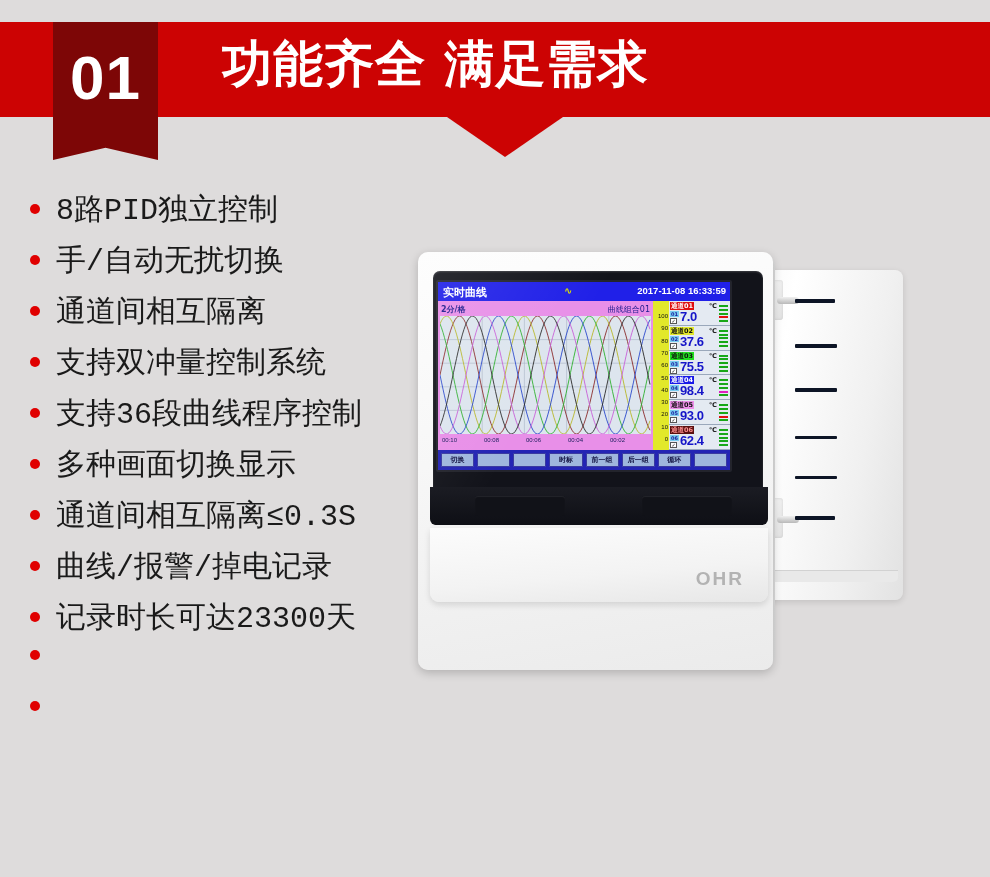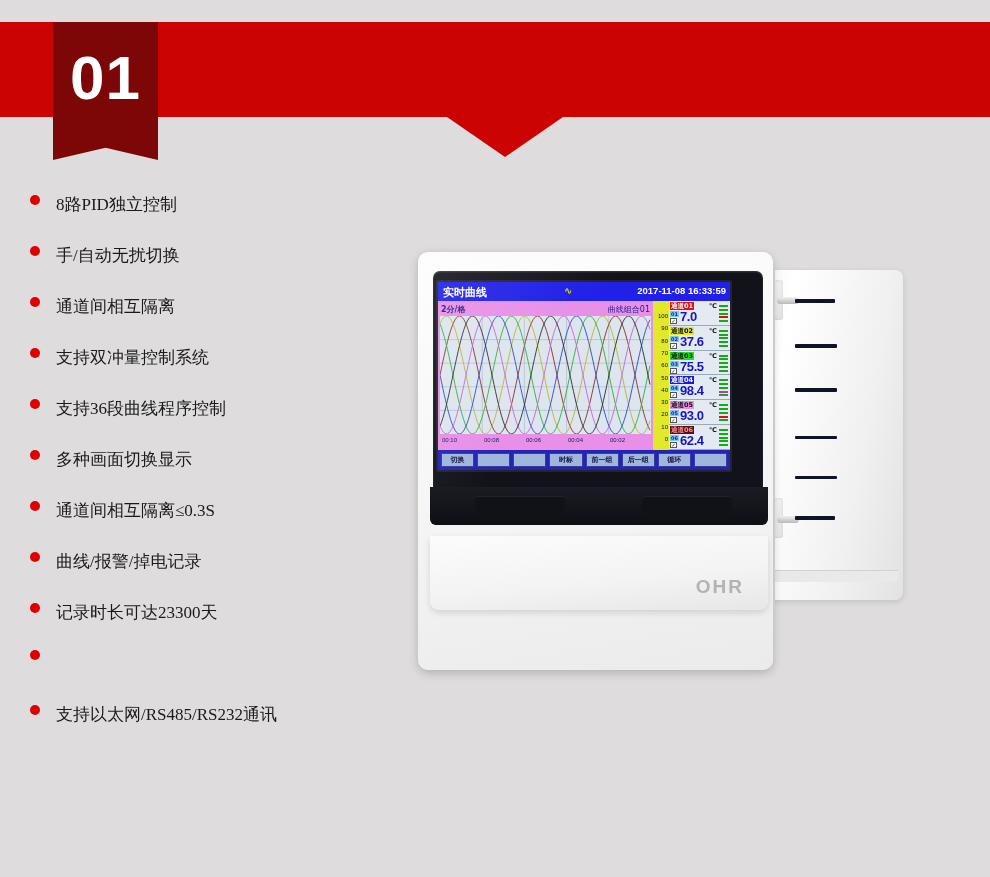--- a/index.html
+++ b/index.html
@@ -63,23 +63,23 @@
     height: 51px;
   }
   .feat-dot {
     width: 10px; height: 10px; border-radius: 50%;
     background: #e00000;
     flex: 0 0 auto;
     margin-right: 16px;
     position: relative; top: -5px;
   }
   .feat-text {
-    font-size: 17px;
+    font-size: 30px;
     color: #1a1a1a;
-    font-family: Liberation Serif, serif;
+    font-family: Liberation Mono, monospace;
     white-space: nowrap;
     line-height: 1;
   }
 
   
   .device { position: absolute; left: 418px; top: 252px; width: 575px; height: 430px; }
 
   
   .rear-body {
     position: absolute; left: 325px; top: 18px;
@@ -151,21 +151,21 @@
     background: linear-gradient(180deg,#1b1c23,#0e0f15);
     border-radius: 0 0 6px 6px;
   }
   .btn-pad {
     position: absolute;
     background: #111218;
     border-radius: 3px;
     box-shadow: inset 0 1px 1px rgba(255,255,255,0.08);
   }
   .lower-body {
-    position: absolute; left: 12px; top: 284px;
+    position: absolute; left: 12px; top: 276px;
     width: 338px; height: 74px;
     background: linear-gradient(175deg,#fcfcfc 0%, #f3f3f3 60%, #e7e7e7 100%);
     border-radius: 0 0 9px 9px;
     box-shadow: 0 3px 6px rgba(0,0,0,0.12);
   }
   .ohr-logo {
     position: absolute; right: 24px; bottom: 12px;
     font-size: 19px; font-weight: bold;
     letter-spacing: 2px;
     color: #b3b3b3;
@@ -310,20 +310,21 @@
 </head>
 <body>
 
 <div id="page">
 
   <div class="banner"></div>
   <div class="banner-notch"></div>
   <div class="badge"></div>
   <div class="badge-notch"></div>
   <div class="badge-num">01</div>
+  <div class="banner-title">功能齐全  满足需求</div>
 
   <div class="features" id="feature-list">
       <div class="feat-item">
         <span class="feat-dot" style="background: rgb(224, 0, 0);"></span>
         <span class="feat-text">8路PID独立控制</span>
       </div>
       <div class="feat-item">
         <span class="feat-dot" style="background: rgb(224, 0, 0);"></span>
         <span class="feat-text">手/自动无扰切换</span>
       </div>
@@ -353,21 +354,20 @@
       </div>
       <div class="feat-item">
         <span class="feat-dot" style="background: rgb(224, 0, 0);"></span>
         <span class="feat-text">记录时长可达23300天</span>
       </div>
       <div class="feat-item">
         <span class="feat-dot" style="background: rgb(224, 0, 0);"></span>
       </div>
       <div class="feat-item">
         <span class="feat-dot" style="background: rgb(224, 0, 0);"></span>
-        <span class="feat-text">支持以太网/RS485/RS232通讯</span>
       </div>
     </div>
 
   <div class="device">
 
     <div class="rear-body">
       <div class="clamp" style="left:6px; top:10px;"></div>
       <div class="clamp-screw" style="left:34px; top:27px;"></div>
       <div class="vent" style="left:52px; top:29px; width:40px;"></div>
       <div class="vent" style="left:52px; top:74px; width:42px;"></div>

